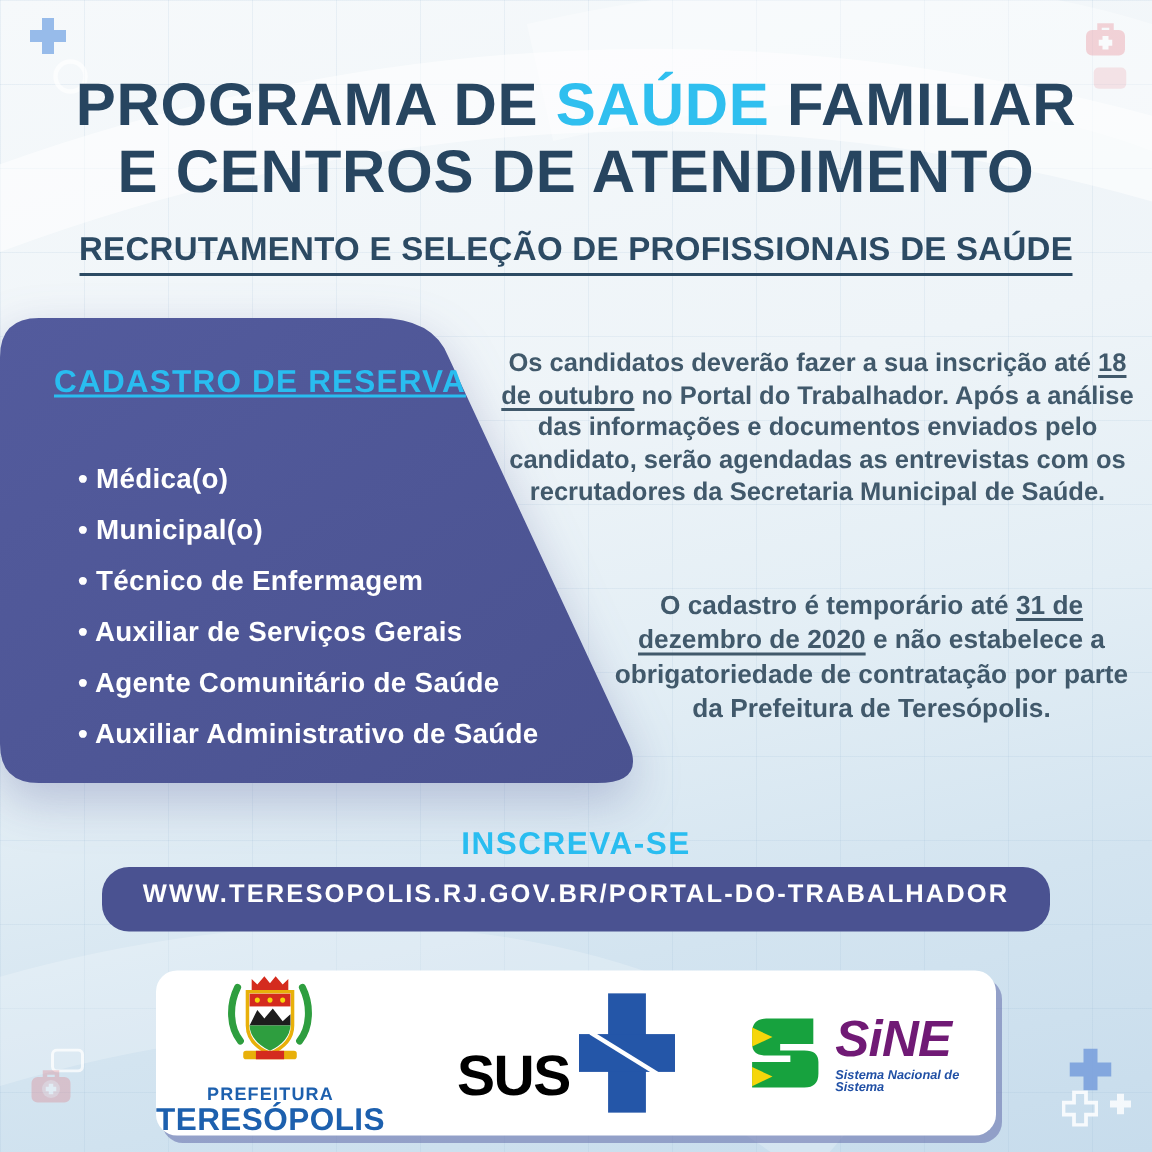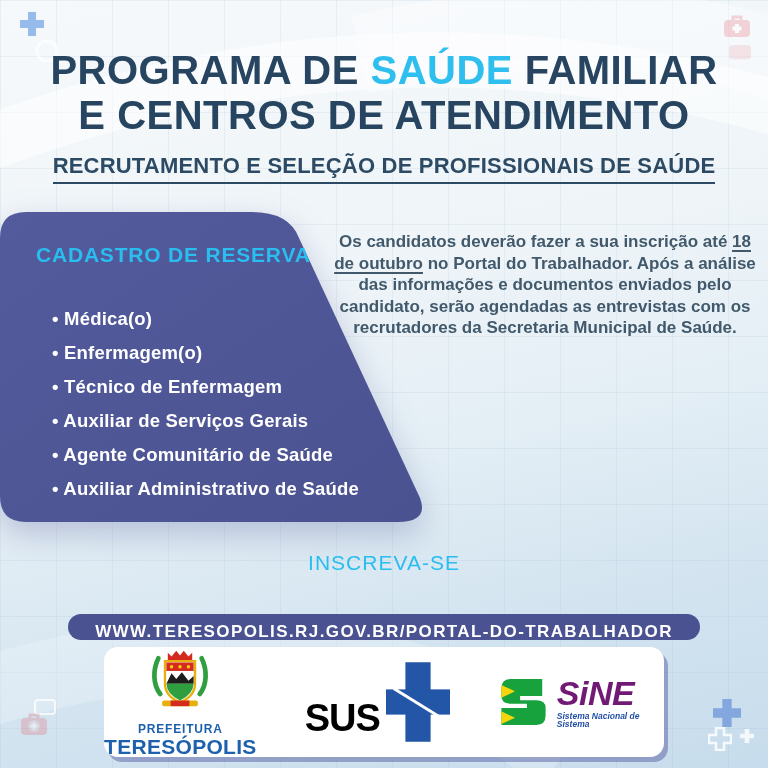--- a/index.html
+++ b/index.html
@@ -16,37 +16,37 @@
   .title{position:absolute;top:48px;left:0;width:768px;text-align:center;
     font-size:40px;font-weight:800;color:#274560;line-height:45px;letter-spacing:.5px;margin:0;}
   .title .hl{color:#2fbfef;}
   .subtitle-wrap{position:absolute;top:153px;left:0;width:768px;text-align:center;}
   .subtitle{display:inline-block;font-size:22px;font-weight:800;color:#2c4a63;
     border-bottom:2px solid #2c4a63;padding-bottom:3px;letter-spacing:.2px;}
 
   
   .panel-svg{position:absolute;left:0;top:210px;filter:drop-shadow(0 12px 16px rgba(78,87,149,.30));}
   .panel-heading{position:absolute;left:36px;top:243px;font-size:21px;font-weight:800;
-    color:#29bdf0;letter-spacing:.8px;}
+    color:#29bdf0;letter-spacing:.8px;text-decoration:underline;}
   .job-list{position:absolute;left:36px;top:292px;width:370px;margin:16px;padding:0;list-style:none;}
   .job-list li{color:#fff;font-size:18.5px;font-weight:700;line-height:21px;margin-bottom:13px;letter-spacing:.2px;}
   .job-list li::before{content:"• ";}
 
   
   .para{position:absolute;font-weight:700;color:#41596b;text-align:center;margin:0;}
   .p1{left:332px;top:231px;width:426px;font-size:17px;line-height:21.6px;}
   .p2{left:405px;top:392px;width:352px;font-size:17.5px;line-height:23px;}
   .para .em{font-weight:800;text-decoration:underline;text-decoration-thickness:2px;text-underline-offset:3px;}
 
   
   .cta{position:absolute;top:551px;left:0;width:768px;text-align:center;
-    font-size:21px;font-weight:400;color:#29bdf0;letter-spacing:1px;}
-  .url-pill{position:absolute;left:68px;top:578px;width:632px;height:26px;border-radius:18px;
+    font-size:21px;font-weight:700;color:#29bdf0;letter-spacing:1px;}
+  .url-pill{position:absolute;left:68px;top:578px;width:632px;height:43px;border-radius:18px;
     background:#4a5291;color:#fff;font-size:17px;font-weight:700;letter-spacing:1.4px;
-    text-align:center;line-height:36px;margin-top:36px;}
+    text-align:center;line-height:36px;}
 
   
   .logo-bar{position:absolute;left:104px;top:647px;width:560px;height:110px;background:#fff;
     border-radius:14px;box-shadow:4px 5px 0 rgba(99,107,170,.55);
     display:flex;align-items:center;justify-content:center;gap:48px;}
   .pref{display:flex;flex-direction:column;align-items:center;line-height:1;}
   .pref .l1{font-size:12px;font-weight:700;color:#1d60ae;letter-spacing:.8px;margin-top:14px;}
   .pref .l2{font-size:21px;font-weight:800;color:#1d60ae;letter-spacing:.3px;margin-top:1px;}
   .sus{display:flex;align-items:center;gap:6px;}
   .sus .sus-txt{font-size:38px;font-weight:800;color:#000000;letter-spacing:-1px;margin-top:32px;}
@@ -114,28 +114,29 @@
       <linearGradient id="pg" x1="0" y1="0" x2="1" y2="1">
         <stop offset="0" stop-color="#535b9d"></stop>
           <stop offset="1" stop-color="#4a5290"></stop>
       </linearGradient>
     </defs>
     <path d="M0 28 Q0 2 26 2 L252 2 Q289 2 299 28 L420 288 Q429 312 398 312 L26 312 Q0 312 0 286 Z" fill="url(#pg)"></path>
   </svg>
   <div class="panel-heading">CADASTRO DE RESERVA</div>
   <ul class="job-list">
     <li><span>Médica(o)</span></li>
-    <li><span>Enfermagem(o)</span></li>
+    <li><span>Municipal(o)</span></li>
     <li><span>Técnico de Enfermagem</span></li>
     <li><span>Auxiliar de Serviços Gerais</span></li>
     <li><span>Agente Comunitário de Saúde</span></li>
     <li><span>Auxiliar Administrativo de Saúde</span></li>
   </ul>
 
   <p class="para p1"><span>Os candidatos deverão fazer a sua inscrição até </span><span class="em">18 de outubro</span><span> no Portal do Trabalhador. Após a análise das informações e documentos enviados pelo candidato, serão agendadas as entrevistas com os recrutadores da Secretaria Municipal de Saúde.</span></p>
+  <p class="para p2"><span>O cadastro é temporário até </span><span class="em">31 de dezembro de 2020</span><span> e não estabelece a obrigatoriedade de contratação por parte da Prefeitura de Teresópolis.</span></p>
 
   <div class="cta">INSCREVA-SE</div>
   <div class="url-pill">WWW.TERESOPOLIS.RJ.GOV.BR/PORTAL-DO-TRABALHADOR</div>
 
   <div class="logo-bar">
 
     <div class="pref">
       <svg width="62" height="62" viewBox="0 0 62 66">
         <path d="M8 12 C2 24 2 40 10 50" fill="none" stroke="#2e9e3f" stroke-width="5" stroke-linecap="round"></path>
         <path d="M54 12 C60 24 60 40 52 50" fill="none" stroke="#2e9e3f" stroke-width="5" stroke-linecap="round"></path>

